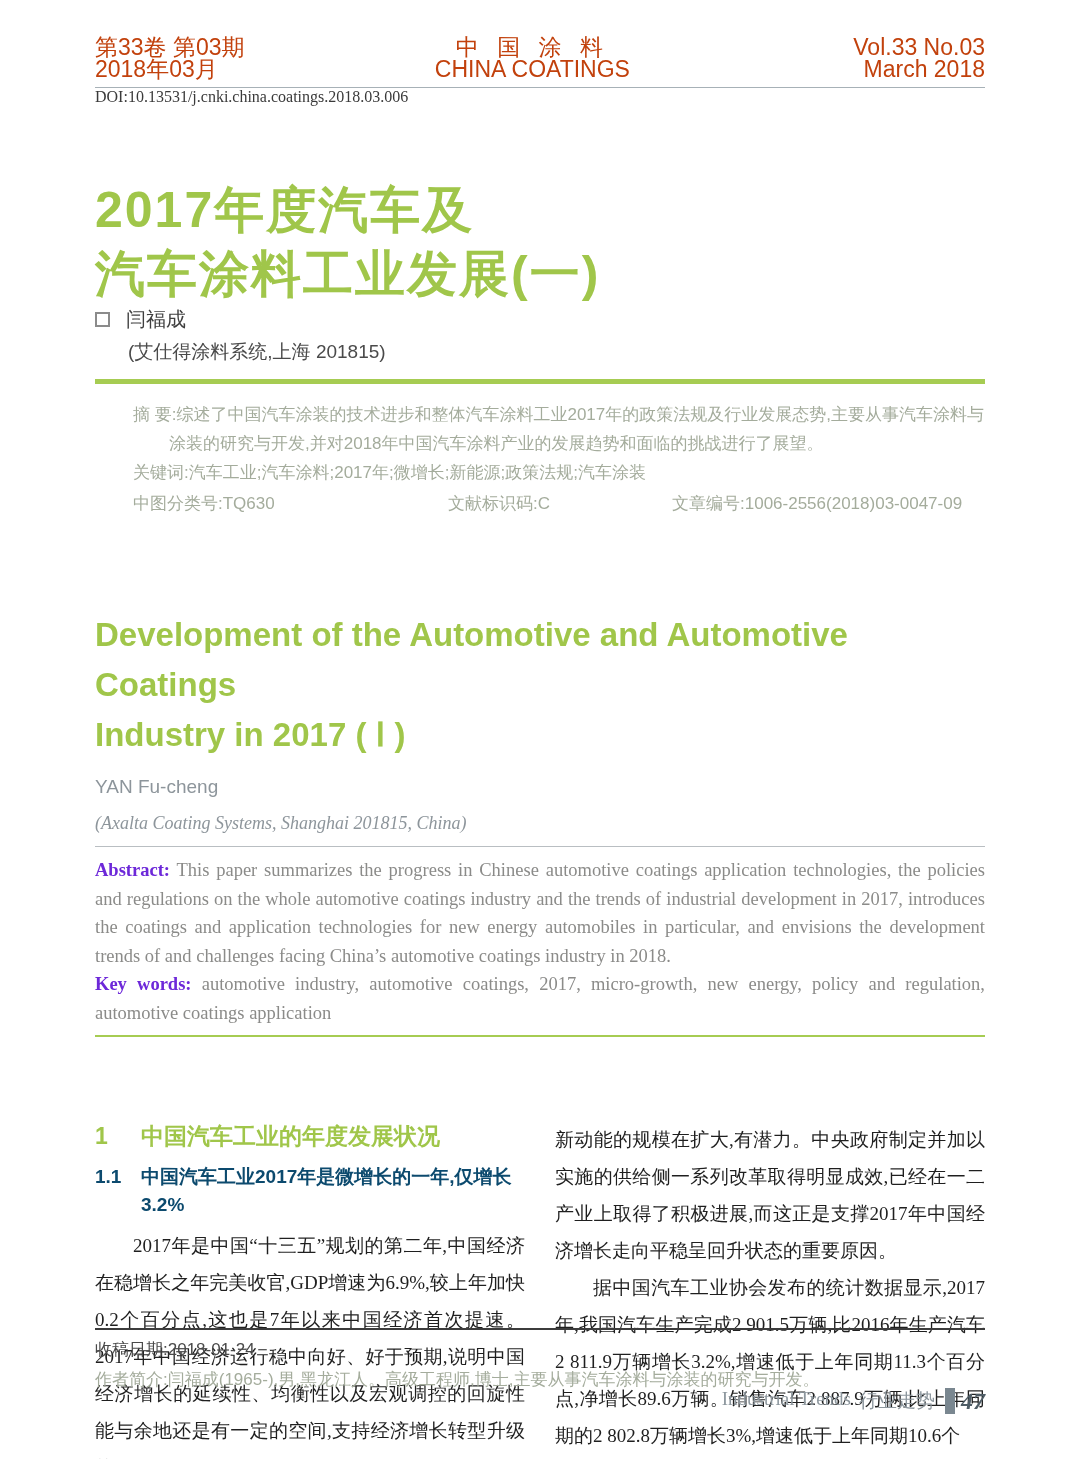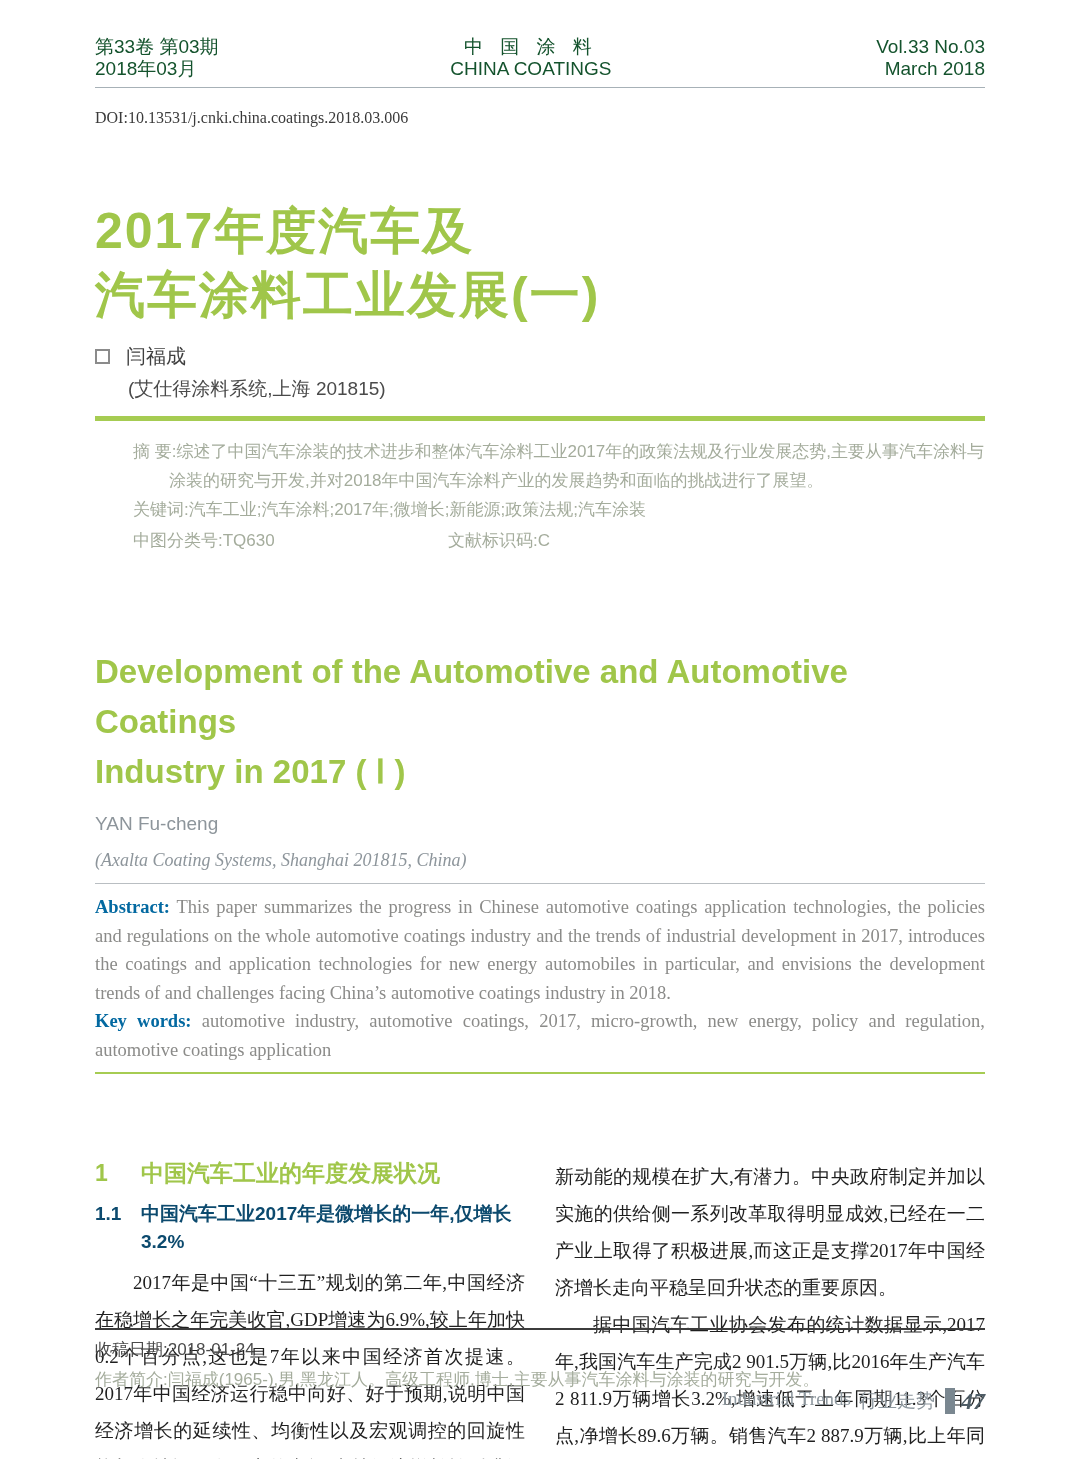--- a/index.html
+++ b/index.html
@@ -9,32 +9,32 @@
     width:1075px; height:1459px;
     margin:0 auto;
     background:#ffffff;
     font-family:"Liberation Sans", sans-serif;
     overflow:hidden;
   }
   .content { position:absolute; left:95px; top:36px; width:890px; }
 
   
   .jheader { display:flex; justify-content:space-between; align-items:flex-end;
-             color:#14532d; font-size:19px; line-height:22px; }
+             color:#c2410c; font-size:23px; line-height:22px; }
   .jheader .hl { text-align:left; }
   .jheader .hc { text-align:center;margin-left:8px; }
   .jheader .hc .cn { letter-spacing:6px; }
   .jheader .hr { text-align:right;margin-left:41px; }
   .header-rule { border:none; border-top:1px solid #a7b1b7; margin-top:7px; }
-  .doi { margin-top:21px; font-family:"Liberation Serif", serif; color:#3a3a3a; font-size:16px; }
+  .doi { margin-top:0; font-family:"Liberation Serif", serif; color:#3a3a3a; font-size:16px; }
 
   
   .cn-title { margin-top:72px; color:#a0c64a; font-weight:bold;
               font-size:50px; line-height:64px; letter-spacing:2px; }
-  .author-cn { margin-top:16px; font-size:20px; color:#3f3f3f; display:flex; align-items:center; }
+  .author-cn { font-size:20px; color:#3f3f3f; display:flex; align-items:center; }
   .author-cn .box { display:inline-block; width:15px; height:15px; border:2px solid #8b8b8b; margin-right:16px; }
   .affil-cn { margin-top:6px; padding-left:33px; font-size:19px; color:#4a4a4a; }
   .green-rule-thick { border:none; border-top:5px solid #a6cc52; margin-top:14px; }
 
   
   .abs-cn { margin-top:16px; color:#a4ac9c; font-size:17px; line-height:29px; padding-left:38px; }
   .abs-cn .hang { padding-left:36px; text-indent:-36px; }
   .abs-cn .row3 { display:flex; margin-top:2px; }
   .abs-cn .row3 .c1 { width:315px; }
   .abs-cn .row3 .c2 { width:224px; }
@@ -44,21 +44,21 @@
   .en-title { margin-top:92px; color:#a0c64a; font-weight:bold; font-size:33px;
               line-height:50px; letter-spacing:0px; }
   .author-en { margin-top:16px; color:#8d959b; font-size:19px; }
   .affil-en { margin-top:15px; color:#8d959b; font-size:18px;
               font-family:"Liberation Serif", serif; font-style:italic; }
   .gray-rule { border:none; border-top:1px solid #b9bec2; margin-top:12px; }
 
   
   .abs-en { margin-top:9px; font-family:"Liberation Serif", serif; color:#8b8b89;
             font-size:18.5px; line-height:28.5px; text-align:justify; }
-  .abs-en b { color:#0369a1; }
+  .abs-en b { color:#6d28d9; }
   .green-rule-thin { border:none; border-top:2px solid #a6cc52; margin-top:8px; }
 
   
   .body-cols { margin-top:84px; display:flex; gap:30px; }
   .col { width:430px; }
   .sec1 { color:#a0c64a; font-size:23px; font-weight:bold; display:flex; line-height:30px; }
   .sec1 .num { width:46px; flex:none; }
   .sec11 { margin-top:12px; color:#0c4a6e; font-size:19px; font-weight:bold;
            display:flex; line-height:28px; }
   .sec11 .num { width:46px; flex:none; }
@@ -122,20 +122,23 @@
       <div>
         <span>关键词:</span><span>汽车工业;汽车涂料;2017年;微增长;新能源;政策法规;汽车涂装</span>
       </div>
       <div class="row3">
         <div class="c1">
           <span>中图分类号:</span><span>TQ630</span>
         </div>
         <div class="c2">
           <span>文献标识码:</span><span>C</span>
         </div>
+        <div class="c3">
+          <span>文章编号:</span><span>1006-2556(2018)03-0047-09</span>
+        </div>
       </div>
     </div>
 
     <div class="en-title">
       <div>Development of the Automotive and Automotive Coatings</div>
       <div>Industry in 2017 ( Ⅰ )</div>
     </div>
     <div class="author-en">YAN Fu-cheng</div>
     <div class="affil-en">(Axalta Coating Systems, Shanghai 201815, China)</div>
 

